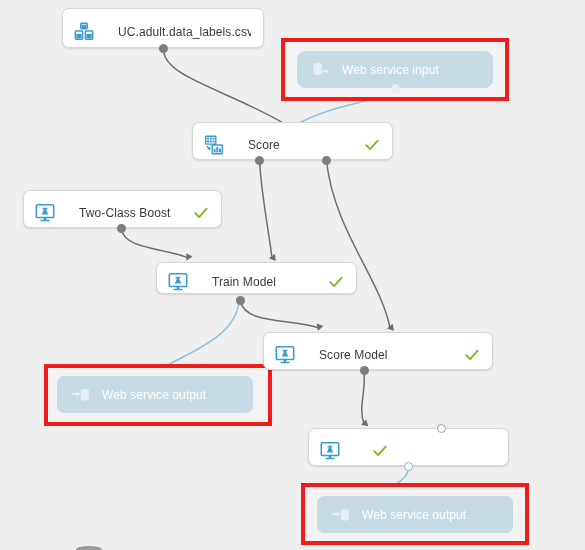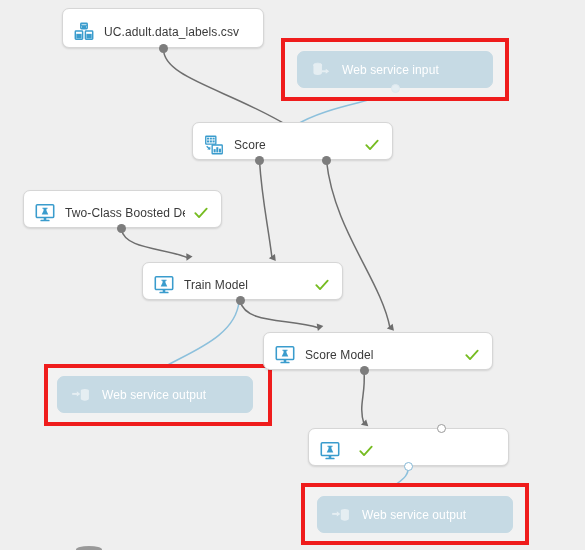--- a/index.html
+++ b/index.html
@@ -31,20 +31,21 @@
     position: absolute;
     box-sizing: border-box;
     background: #ffffff;
     border: 1px solid #d6d6d6;
     border-radius: 7px;
     display: flex;
     align-items: center;
     padding: 8px 12px 0 10px;
     box-shadow: 0 1px 2px rgba(0,0,0,0.12);
     z-index: 5;
+    gap: 14px;
   }
   .node .icon {
     flex: 0 0 auto;
     width: 22px;
     height: 22px;
     margin-right: 9px;
     display: block;
   }
   .node .label {
     flex: 1 1 auto;
@@ -160,21 +161,21 @@
           <rect x="8.5" y="2.5" width="7" height="6" rx="0.8" fill="#ffffff" stroke="#3a9ccd" stroke-width="1.6"></rect>
           <line x1="8.5" y1="4.6" x2="15.5" y2="4.6" stroke="#3a9ccd" stroke-width="1.3"></line>
           <rect x="2.5" y="11" width="8" height="9" rx="0.8" fill="#ffffff" stroke="#3a9ccd" stroke-width="1.6"></rect>
           <rect x="3.6" y="14" width="5.8" height="5" fill="#3a9ccd"></rect>
           <rect x="13.5" y="11" width="8" height="9" rx="0.8" fill="#ffffff" stroke="#3a9ccd" stroke-width="1.6"></rect>
           <rect x="14.6" y="14" width="5.8" height="5" fill="#3a9ccd"></rect>
           <rect x="9.6" y="5.2" width="4.8" height="2.6" fill="#3a9ccd"></rect>
         </svg>
         <span class="label">UC.adult.data_labels.csv</span>
       </div>
-      <div class="ws-node" style="left: 297px; top: 51px; width: 196px; height: 37px;">
+      <div class="ws-node" style="left: 297px; top: 51px; width: 196px; height: 37px; border-radius: 8px;">
         <svg class="icon" viewBox="0 0 24 24">
           <ellipse cx="8.4" cy="6.6" rx="4.6" ry="2.1" fill="#ffffff"></ellipse>
           <path d="M3.8,6.6 L3.8,15.4 C3.8,16.6 5.9,17.5 8.4,17.5 C10.9,17.5 13,16.6 13,15.4 L13,6.6 Z" fill="#ffffff"></path>
           <ellipse cx="8.4" cy="6.6" rx="4.6" ry="2.1" fill="none" stroke="#ffffff" stroke-width="0.8"></ellipse>
           <path d="M12.8,13.4 L18.4,13.4" stroke="#ffffff" stroke-width="2.1" fill="none"></path>
           <path d="M17.2,10.6 L21,13.4 L17.2,16.2 Z" fill="#ffffff"></path>
         </svg>
         <span class="label">Web service input</span>
       </div>
       <div class="node" style="left: 192px; top: 122px; width: 201px; height: 38px;">
@@ -207,21 +208,21 @@
           <rect x="10.6" y="17" width="2.8" height="2.6" fill="#3a9ccd"></rect>
           <rect x="7" y="19.3" width="10" height="1.8" rx="0.7" fill="#3a9ccd"></rect>
         </svg>
         <span class="label">Two-Class Boosted Decision T...</span>
         <span style="display: flex;">
           <svg class="check" viewBox="0 0 18 18">
             <path d="M2.6,9.2 L6.8,13.6 L15.4,4.2" fill="none" stroke="#76bc21" stroke-width="2.1" stroke-linecap="round" stroke-linejoin="round"></path>
           </svg>
         </span>
       </div>
-      <div class="node" style="left: 142px; top: 262px; width: 201px; height: 38px;">
+      <div class="node" style="left: 156px; top: 262px; width: 201px; height: 32px;">
         <svg class="icon" viewBox="0 0 24 24">
           <rect x="2.5" y="3" width="19" height="14" rx="1.2" fill="#ffffff" stroke="#3a9ccd" stroke-width="1.7"></rect>
           <path d="M9.2,6.2 L14.8,6.2 L14.8,7.4 L13.6,7.4 L13.6,9.6 L15.6,13.6 L8.4,13.6 L10.4,9.6 L10.4,7.4 L9.2,7.4 Z" fill="#3a9ccd"></path>
           <rect x="10.6" y="17" width="2.8" height="2.6" fill="#3a9ccd"></rect>
           <rect x="7" y="19.3" width="10" height="1.8" rx="0.7" fill="#3a9ccd"></rect>
         </svg>
         <span class="label">Train Model</span>
         <span style="display: flex;">
           <svg class="check" viewBox="0 0 18 18">
             <path d="M2.6,9.2 L6.8,13.6 L15.4,4.2" fill="none" stroke="#76bc21" stroke-width="2.1" stroke-linecap="round" stroke-linejoin="round"></path>

